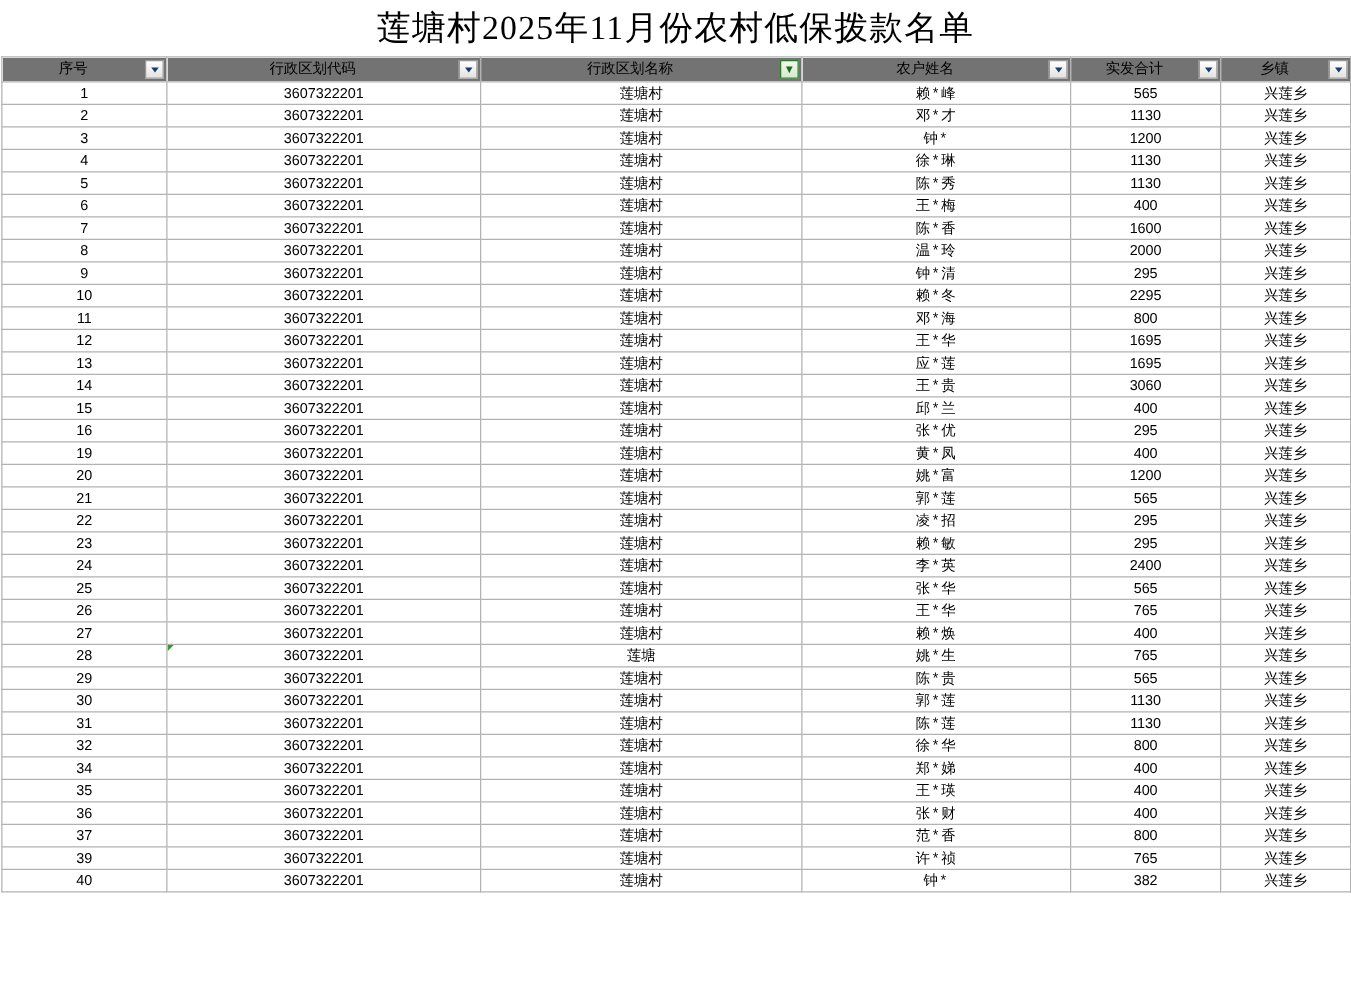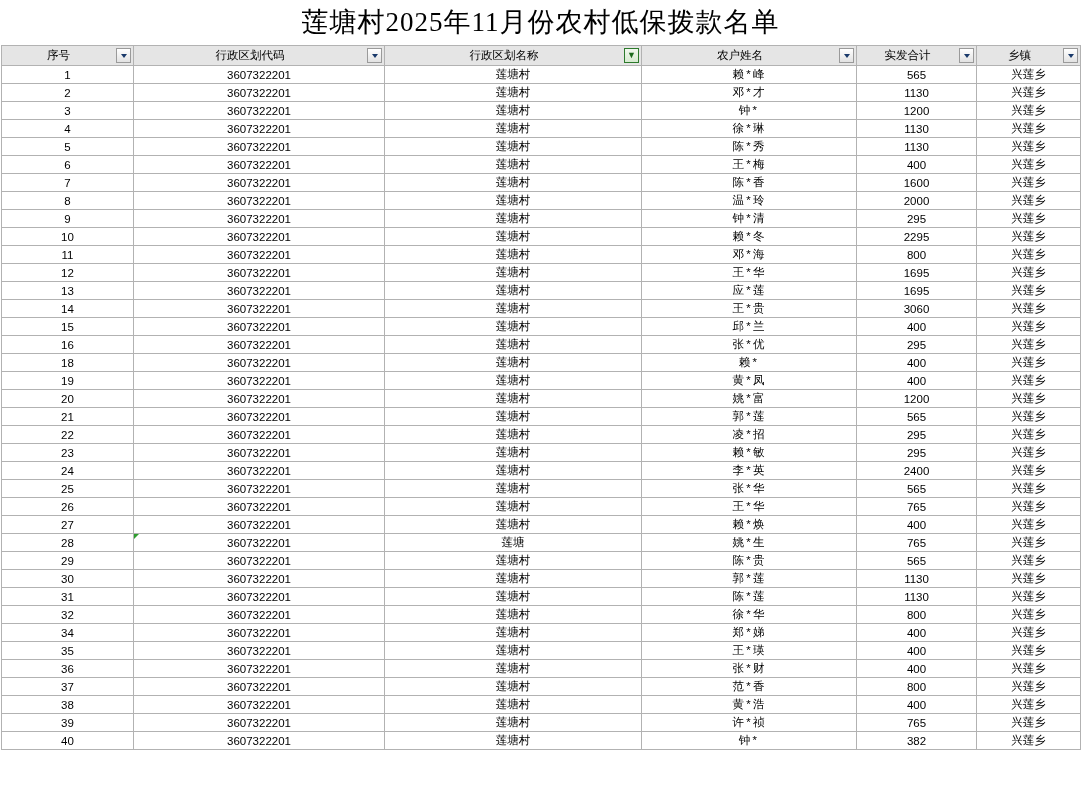--- a/index.html
+++ b/index.html
@@ -43,21 +43,21 @@
     padding: 0;
     overflow: hidden;
     white-space: nowrap;
     font-weight: normal;
   }
   thead td {
     height: 19px;
     font-size: 12.5px;
     font-weight: bold;
     position: relative;
-    background: #e5e5e5;
+    background: #737373;
   }
   .hdr-inner {
     display: block;
     padding-right: 18px;
     line-height: 19px;
   }
   .filter-btn {
     position: absolute;
     right: 2px;
     top: 2px;
@@ -277,28 +277,20 @@
         </tr>
         <tr>
           <td>16</td>
           <td>3607322201</td>
           <td>莲塘村</td>
           <td class="name-cell">张*优</td>
           <td>295</td>
           <td>兴莲乡</td>
         </tr>
         <tr>
-          <td>18</td>
-          <td>3607322201</td>
-          <td>莲塘村</td>
-          <td class="name-cell">赖*</td>
-          <td>400</td>
-          <td>兴莲乡</td>
-        </tr>
-        <tr>
           <td>19</td>
           <td>3607322201</td>
           <td>莲塘村</td>
           <td class="name-cell">黄*凤</td>
           <td>400</td>
           <td>兴莲乡</td>
         </tr>
         <tr>
           <td>20</td>
           <td>3607322201</td>
@@ -426,28 +418,20 @@
           <td class="name-cell">张*财</td>
           <td>400</td>
           <td>兴莲乡</td>
         </tr>
         <tr>
           <td>37</td>
           <td>3607322201</td>
           <td>莲塘村</td>
           <td class="name-cell">范*香</td>
           <td>800</td>
-          <td>兴莲乡</td>
-        </tr>
-        <tr>
-          <td>38</td>
-          <td>3607322201</td>
-          <td>莲塘村</td>
-          <td class="name-cell">黄*浩</td>
-          <td>400</td>
           <td>兴莲乡</td>
         </tr>
         <tr>
           <td>39</td>
           <td>3607322201</td>
           <td>莲塘村</td>
           <td class="name-cell">许*祯</td>
           <td>765</td>
           <td>兴莲乡</td>
         </tr>

